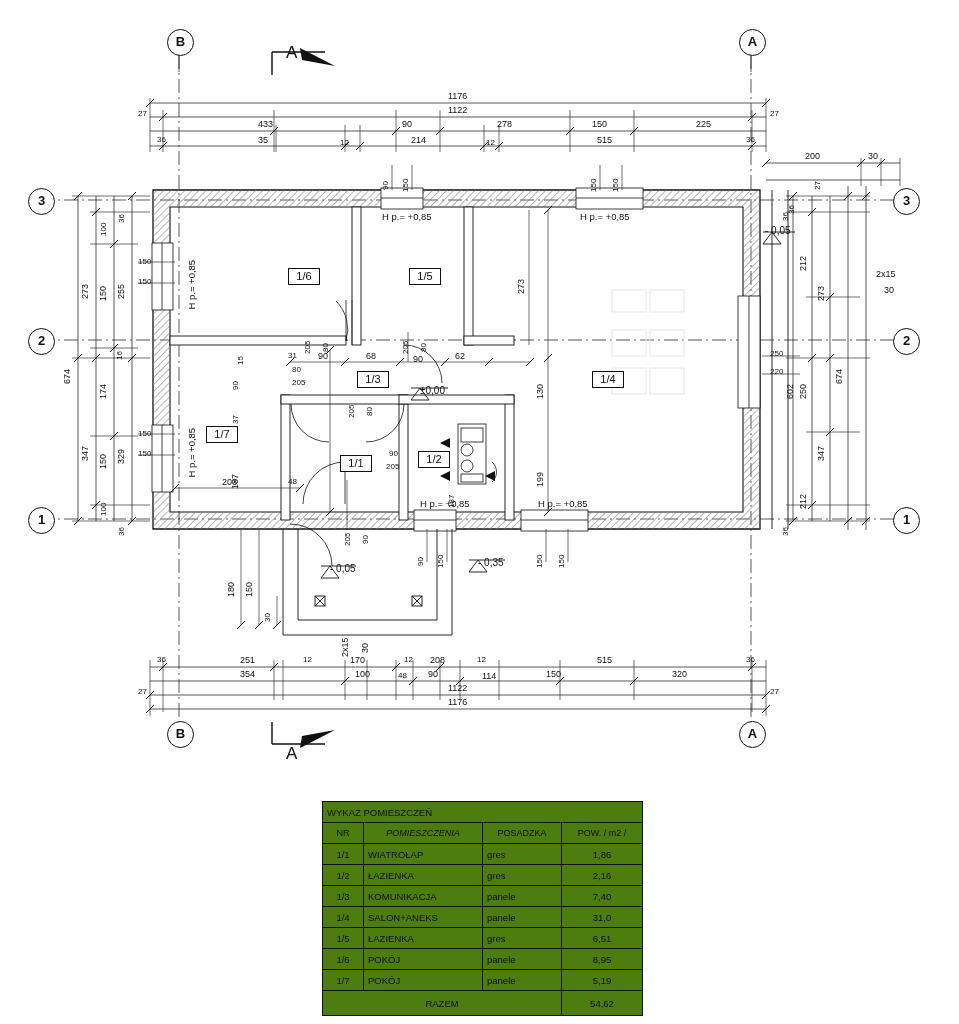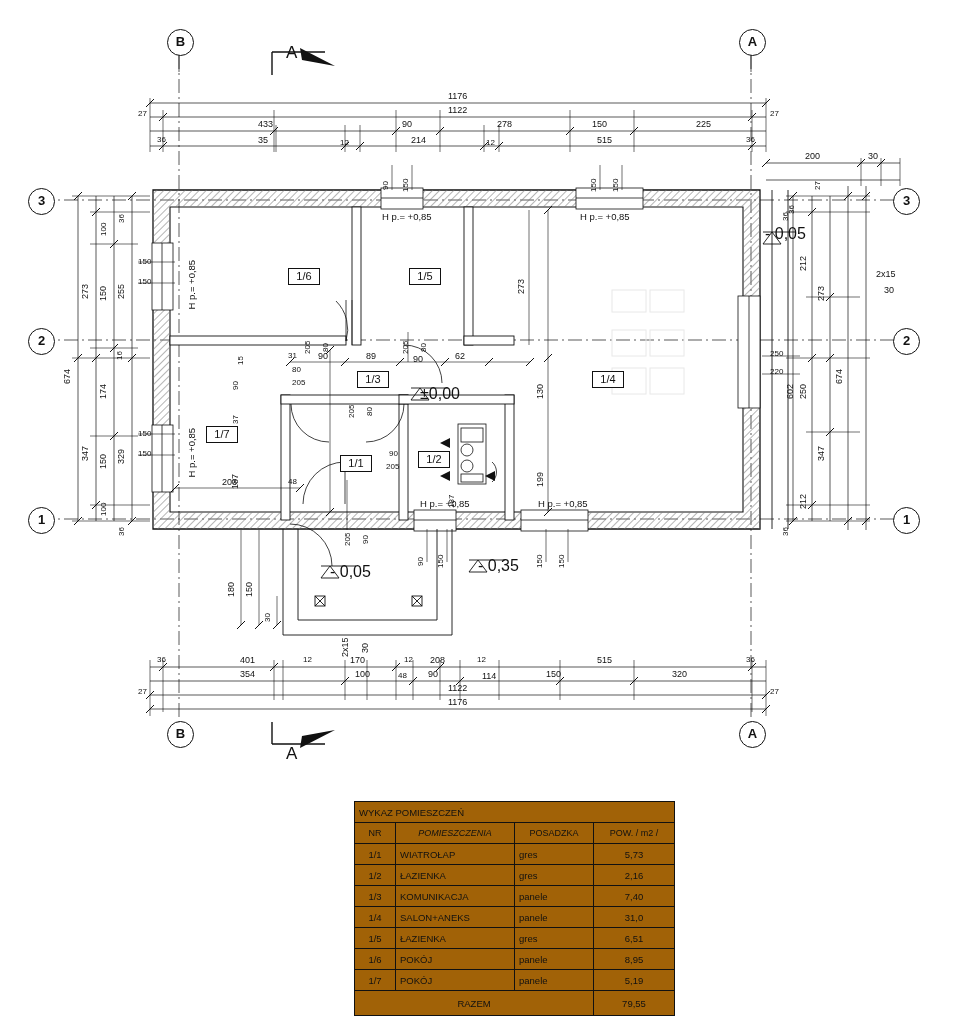--- a/index.html
+++ b/index.html
@@ -9,25 +9,25 @@
   .lbl{position:absolute;font-family:"Liberation Sans",sans-serif;
        white-space:nowrap;line-height:1;}
   .dim{font-size:9px;}
   .dim8{font-size:8px;}
   .rot{transform-origin:left bottom;transform:rotate(-90deg);}
   .roombox{position:absolute;border:1.1px solid #111;background:#fff;
            font-size:11px;text-align:center;line-height:14px;height:15px;}
   .axc{position:absolute;width:25px;height:25px;border:1.4px solid #111;
        border-radius:50%;background:#fff;font-size:13px;font-weight:bold;
        text-align:center;line-height:24px;}
-  .lvl{font-size:16px;}
+  .lvl{font-size:10px;}
   .note{font-size:9.5px;}
   
-  #sched{position:absolute;left:354px;top:801px;border-collapse:collapse;
-         font-size:9.5px;background:#a16207;}
+  #sched{position:absolute;left:322px;top:801px;border-collapse:collapse;
+         font-size:9.5px;background:#4d7c0f;}
   #sched td,#sched th{border:1px solid #111;padding:2px 4px;height:16px;
          font-weight:normal;text-align:left;}
   #sched .c{text-align:center;}
   #sched .hdr td{text-align:center;font-size:9px;}
   #sched .title td{border-bottom:1px solid #111;font-size:9.5px;}
   .w-nr{width:32px;}.w-nm{width:110px;font-style:italic;}.w-po{width:70px;}.w-pw{width:72px;}
 </style>
 </head>
 <body>
 
@@ -435,21 +435,21 @@
 <div class="lbl dim8" style="left:486px;top:139px">12</div>
 <div class="lbl dim" style="left:597px;top:136px">515</div>
 <div class="lbl dim8" style="left:746px;top:136px">36</div>
 
 <div class="lbl dim" style="left:805px;top:152px">200</div>
 <div class="lbl dim" style="left:868px;top:152px">30</div>
 <div class="lbl dim8 rot" style="left:822px;top:182px">27</div>
 <div class="lbl dim8 rot" style="left:796px;top:206px">36</div>
 
 <div class="lbl dim8" style="left:157px;top:656px">36</div>
-<div class="lbl dim" style="left:240px;top:656px">401</div>
+<div class="lbl dim" style="left:240px;top:656px">251</div>
 <div class="lbl dim8" style="left:303px;top:656px">12</div>
 <div class="lbl dim" style="left:350px;top:656px">170</div>
 <div class="lbl dim8" style="left:404px;top:656px">12</div>
 <div class="lbl dim" style="left:430px;top:656px">208</div>
 <div class="lbl dim8" style="left:477px;top:656px">12</div>
 <div class="lbl dim" style="left:597px;top:656px">515</div>
 <div class="lbl dim8" style="left:746px;top:656px">36</div>
 
 <div class="lbl dim" style="left:240px;top:670px">354</div>
 <div class="lbl dim" style="left:355px;top:670px">100</div>
@@ -538,21 +538,21 @@
 <div class="lbl dim8" style="left:292px;top:366px">80</div>
 <div class="lbl dim8" style="left:292px;top:379px">205</div>
 <div class="lbl dim8" style="left:389px;top:450px">90</div>
 <div class="lbl dim8" style="left:386px;top:463px">205</div>
 <div class="lbl dim8 rot" style="left:352px;top:538px">205</div>
 <div class="lbl dim8 rot" style="left:370px;top:536px">90</div>
 <div class="lbl dim8 rot" style="left:456px;top:500px">187</div>
 
 <div class="lbl dim8" style="left:288px;top:352px">31</div>
 <div class="lbl dim" style="left:318px;top:352px">90</div>
-<div class="lbl dim" style="left:366px;top:352px">89</div>
+<div class="lbl dim" style="left:366px;top:352px">68</div>
 <div class="lbl dim" style="left:413px;top:355px">90</div>
 <div class="lbl dim" style="left:455px;top:352px">62</div>
 
 <div class="lbl dim8 rot" style="left:240px;top:382px">90</div>
 <div class="lbl dim8 rot" style="left:245px;top:357px">15</div>
 
 <div class="lbl dim8 rot" style="left:240px;top:416px">37</div>
 <div class="lbl dim rot" style="left:240px;top:480px">187</div>
 <div class="lbl dim" style="left:222px;top:478px">203</div>
 <div class="lbl dim8" style="left:288px;top:478px">48</div>
@@ -576,21 +576,21 @@
   <tr class="hdr">
     <td class="w-nr c">NR</td>
     <td class="w-nm c">POMIESZCZENIA</td>
     <td class="w-po c">POSADZKA</td>
     <td class="w-pw c">POW. / m2 /</td>
   </tr>
   <tr>
     <td class="c">1/1</td>
     <td>WIATROŁAP</td>
     <td>gres</td>
-    <td class="c">5,73</td>
+    <td class="c">1,86</td>
   </tr>
   <tr>
     <td class="c">1/2</td>
     <td>ŁAZIENKA</td>
     <td>gres</td>
     <td class="c">2,16</td>
   </tr>
   <tr>
     <td class="c">1/3</td>
     <td>KOMUNIKACJA</td>
@@ -616,16 +616,16 @@
     <td class="c">8,95</td>
   </tr>
   <tr>
     <td class="c">1/7</td>
     <td>POKÓJ</td>
     <td>panele</td>
     <td class="c">5,19</td>
   </tr>
   <tr>
     <td class="c" colspan="3" style="text-align:center;height:20px">RAZEM</td>
-    <td class="c">79,55</td>
+    <td class="c">54,62</td>
   </tr>
 </tbody>
   </table>
 
 </body></html>

